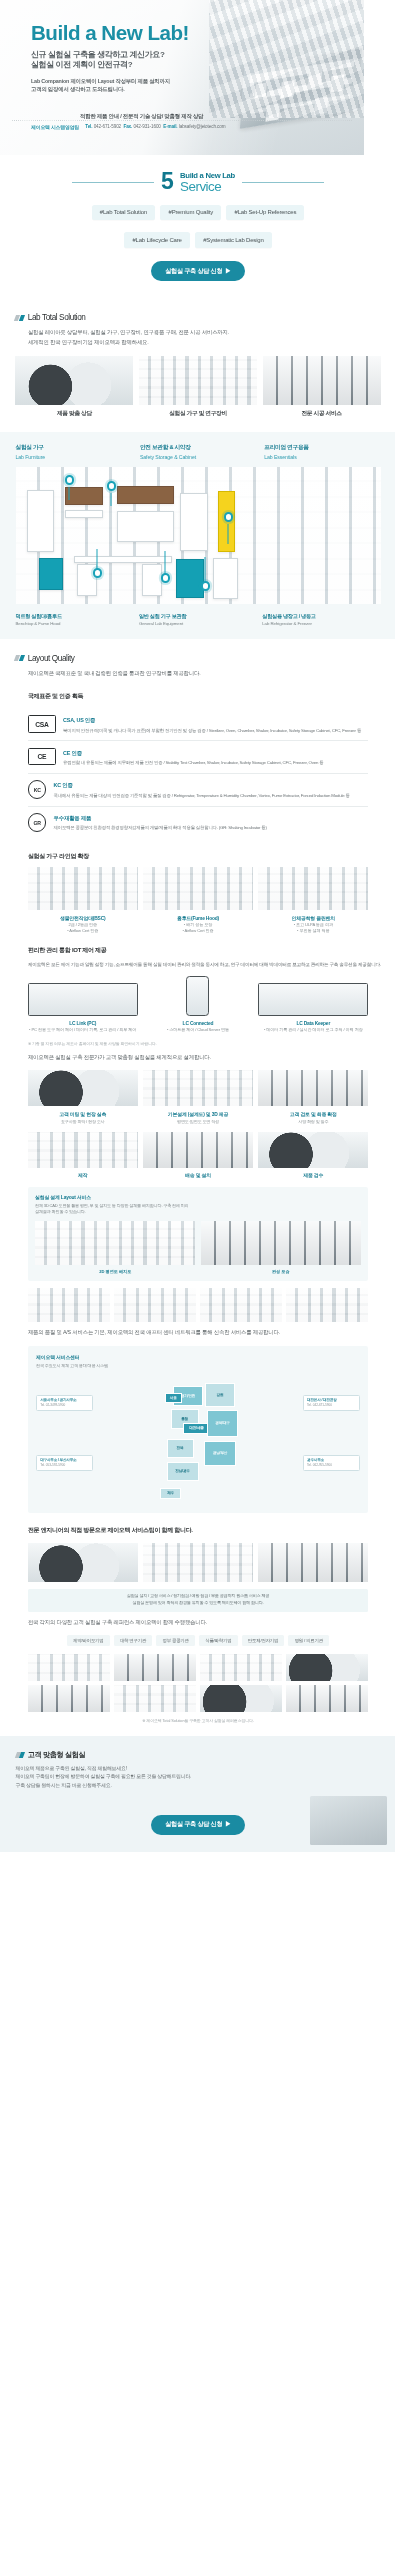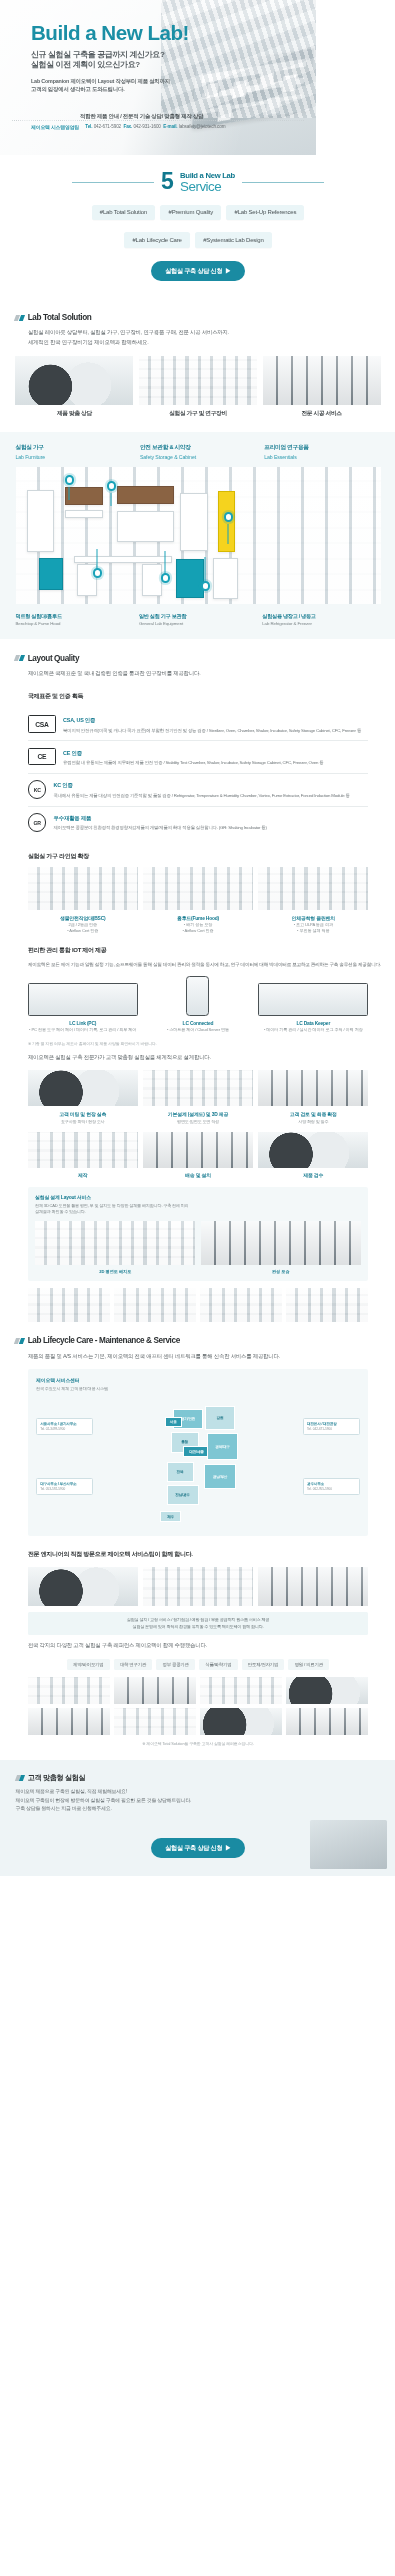--- a/index.html
+++ b/index.html
@@ -9,21 +9,21 @@
     font-family: "Liberation Sans", "DejaVu Sans", sans-serif;
     background:#ffffff;
     color:#333;
     width:396px;
     overflow-x:hidden;
   }
   .page { width:396px; position:relative; }
 
   
   .hero{
-    position:relative; width:316px; height:155px; overflow:hidden;
+    position:relative; width:364px; height:155px; overflow:hidden;
     background:#e9eef0;
   }
   .hero-bg{
     position:absolute; inset:0;
     background:
       linear-gradient(105deg, rgba(255,255,255,.92) 0%, rgba(255,255,255,.82) 45%, rgba(255,255,255,.25) 62%, rgba(255,255,255,0) 78%),
       linear-gradient(160deg,#f4f6f7 0%,#e4eaec 40%,#cfd7db 100%);
   }
   .hero-photo{
     position:absolute; right:0; top:0; width:155px; height:118px;
@@ -110,21 +110,21 @@
     display:inline-block; margin-top:13.4px; background:#1a8ba2; color:#fff;
     font-size:6.2px; font-weight:700; letter-spacing:-0.3px;
     padding:5.7px 14.4px; border-radius:10.3px; border:none; cursor:pointer;
   }
   .cta .arrow{ margin-left:2.6px; }
 
   
   .sec{ padding:0 12.4px; }
   .sec-title{
     display:flex; align-items:center; gap:4.1px;
-    font-size:8.2px; font-weight:700; color:#2b2f31; letter-spacing:-0.4px;
+    font-size:8.2px; font-weight:400; color:#2b2f31; letter-spacing:-0.4px;
     padding:14.4px 0 0 3.1px;
   }
   .sec-mark{
     width:8.2px; height:5.7px; flex:0 0 8.2px; position:relative;
   }
   .sec-mark:before,.sec-mark:after{
     content:""; position:absolute; top:0; width:3.6px; height:5.7px;
     transform:skewX(-20deg);
   }
   .sec-mark:before{ left:0; background:#b9c2c6; }
@@ -325,22 +325,22 @@
 <div class="page">
 
   <section class="hero">
     <div class="hero-bg"></div>
     <div class="hero-photo">
       <div class="hero-render"></div>
     </div>
     <div class="hero-inner">
       <h1 class="hero-title">Build a New Lab!</h1>
       <div class="hero-sub">
-        <div>신규 실험실 구축을 공급까지 계신가요?</div>
-        <div>실험실 이전 계획이 있으신가요?</div>
+        <div>신규 실험실 구축을 생각하고 계신가요?</div>
+        <div>실험실 이전 계획이 안전규격?</div>
       </div>
       <div class="hero-desc">
         <div>Lab Companion 제이오텍이 Layout 작성부터 제품 설치까지</div>
         <div>고객의 입장에서 생각하고 도와드립니다.</div>
       </div>
     </div>
     <div class="hero-dotline"></div>
     <div class="contact">
       <div class="contact-top">적합한 제품 안내 / 전문적 기술 상담/ 맞춤형 제작 상담</div>
       <div class="contact-row">
@@ -618,24 +618,20 @@
 
     <div class="cad-strip">
       <div class="ph lab"></div>
       <div class="ph lab"></div>
       <div class="ph lab"></div>
       <div class="ph lab"></div>
     </div>
   </section>
 
   <section class="sec">
-    <div class="sec-title">
-      <span class="sec-mark"></span>
-      <span>Lab Lifecycle Care - Maintenance &amp; Service</span>
-    </div>
     <div class="sec-lead">제품의 품질 및 A/S 서비스는 기본, 제이오텍의 전국 애프터 센터 네트워크를 통해 신속한 서비스를 제공합니다.</div>
 
     <div class="map-wrap">
       <div class="map-title">제이오텍 서비스센터</div>
       <div class="layout-desc">전국 주요도시 체계 고객 응대 대응 시스템</div>
 
       <div class="korea">
         <div class="kregion mid" style="left:24px;top:10.3px;width:30px;height:19.6px;">경기/인천</div>
         <div class="kregion dark" style="left:15.5px;top:17.5px;width:17.5px;height:10.3px;">서울</div>
         <div class="kregion" style="left:56px;top:7.2px;width:30px;height:24px;">강원</div>

